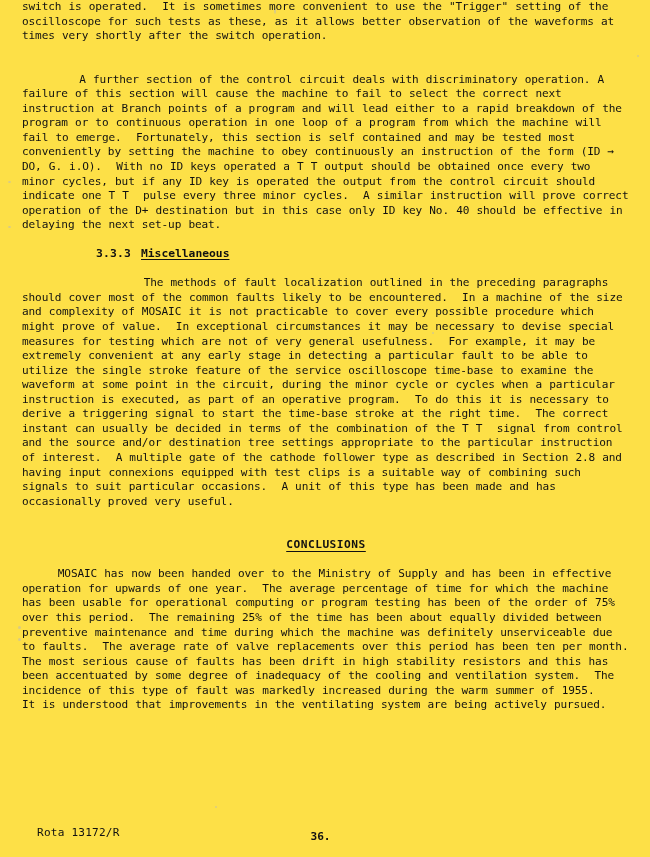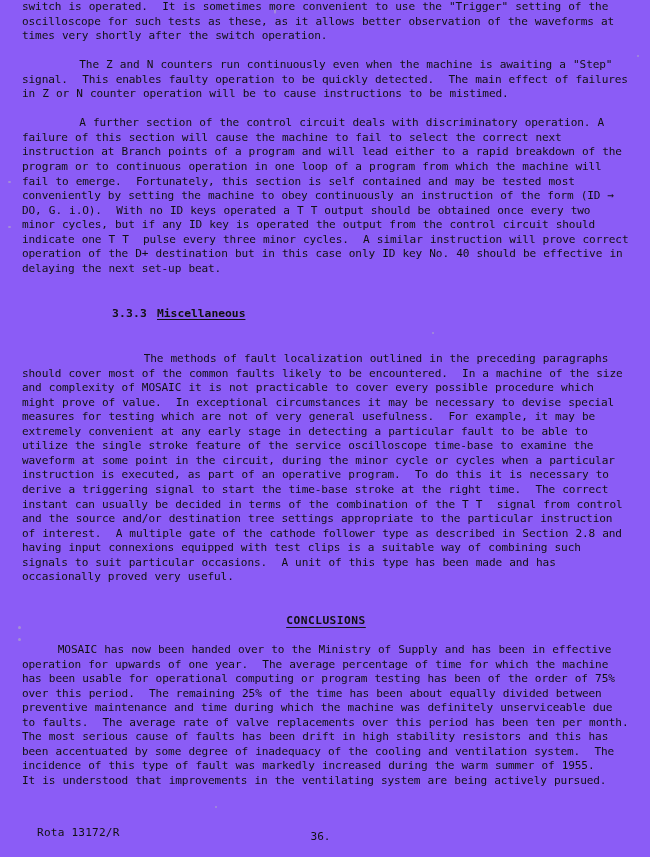--- a/index.html
+++ b/index.html
@@ -13,21 +13,21 @@
     height: 857px;
     position: relative;
     overflow: hidden;
     font-family: "DejaVu Sans Mono", "Liberation Mono", monospace;
     color: #111111;
   }
   .page {
     position: relative;
     width: 650px;
     height: 857px;
-    background: #8b5cf6;
+    background: #fde047;
     padding: 0;
     box-sizing: border-box;
   }
   .body-text {
     position: absolute;
     left: 22px;
     right: 20px;
     width: 608px;
     top: 0;
   }
@@ -39,21 +39,21 @@
     word-spacing: 0.6px;
     text-align: left;
     white-space: pre-wrap;
     -webkit-font-smoothing: none;
     font-weight: 500;
   }
   .spacer-line {
     height: 14.55px;
   }
   .sec-head {
-    margin: 16px;
+    margin: 0;
     padding-left: 74px;
     font-size: 11.3px;
     line-height: 14.55px;
     font-weight: 600;
   }
   .sec-head .num {
     letter-spacing: 0.2px;
   }
   .sec-head .title {
     text-decoration: underline;
@@ -89,20 +89,21 @@
     letter-spacing: 0.2px;
   }
   .footer-page {
     position: absolute;
     left: 0;
     right: 0;
     top: 4px;
     text-align: center;
     font-size: 11.1px;
     padding-right: 24px;
+    font-weight: bold;
   }
   
   .speck {
     position: absolute;
     background: #b9b9b9;
     border-radius: 50%;
     opacity: 0.55;
     pointer-events: none;
   }
 </style>
@@ -120,21 +121,20 @@
   <div class="speck" style="left:18px; top:638px; width:3px; height:3px;"></div>
   <div class="speck" style="left:432px; top:332px; width:2px; height:2px;"></div>
   <div class="speck" style="left:215px; top:806px; width:2px; height:2px;"></div>
 
   <div class="body-text">
 
     <p class="para">switch is operated.  It is sometimes more convenient to use the "Trigger" setting of the oscilloscope for such tests as these, as it allows better observation of the waveforms at times very shortly after the switch operation.</p>
 
     <div class="spacer-line"></div>
 
-    <p class="para">        The Z and N counters run continuously even when the machine is awaiting a "Step" signal.  This enables faulty operation to be quickly detected.  The main effect of failures in Z or N counter operation will be to cause instructions to be mistimed.</p>
 
     <div class="spacer-line"></div>
 
     <p class="para">        A further section of the control circuit deals with discriminatory operation. A failure of this section will cause the machine to fail to select the correct next instruction at Branch points of a program and will lead either to a rapid breakdown of the program or to continuous operation in one loop of a program from which the machine will fail to emerge.  Fortunately, this section is self contained and may be tested most conveniently by setting the machine to obey continuously an instruction of the form (ID → DO, G. i.O).  With no ID keys operated a T T output should be obtained once every two minor cycles, but if any ID key is operated the output from the control circuit should indicate one T T  pulse every three minor cycles.  A similar instruction will prove correct operation of the D+ destination but in this case only ID key No. 40 should be effective in delaying the next set-up beat.</p>
 
     <div class="spacer-line"></div>
 
     <h3 class="sec-head">
       <span class="num">3.3.3</span><span class="title">Miscellaneous</span>
     </h3>

